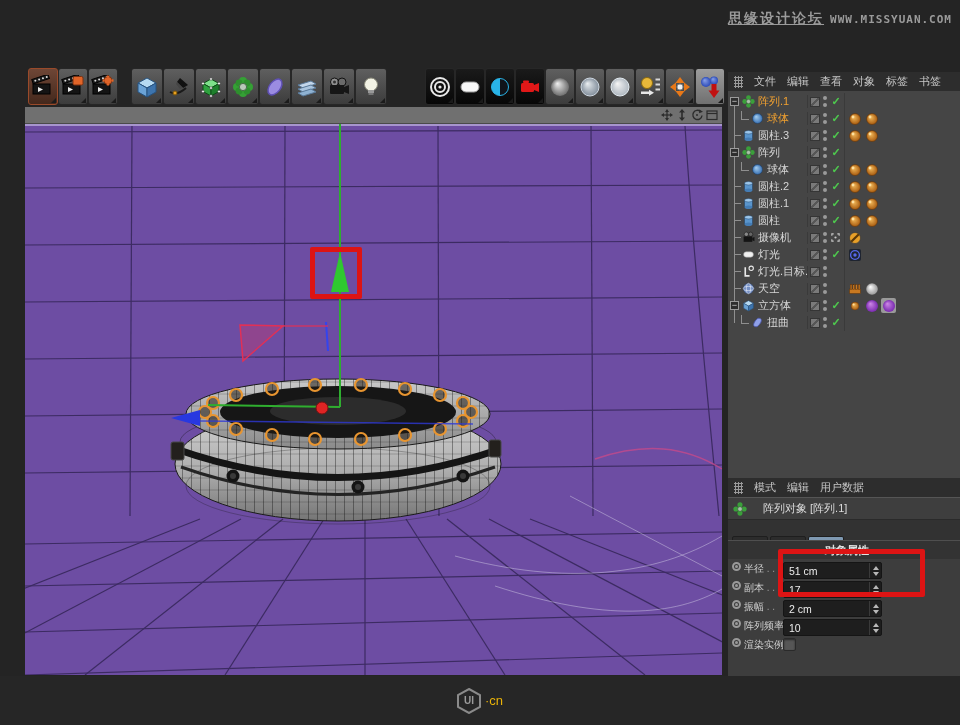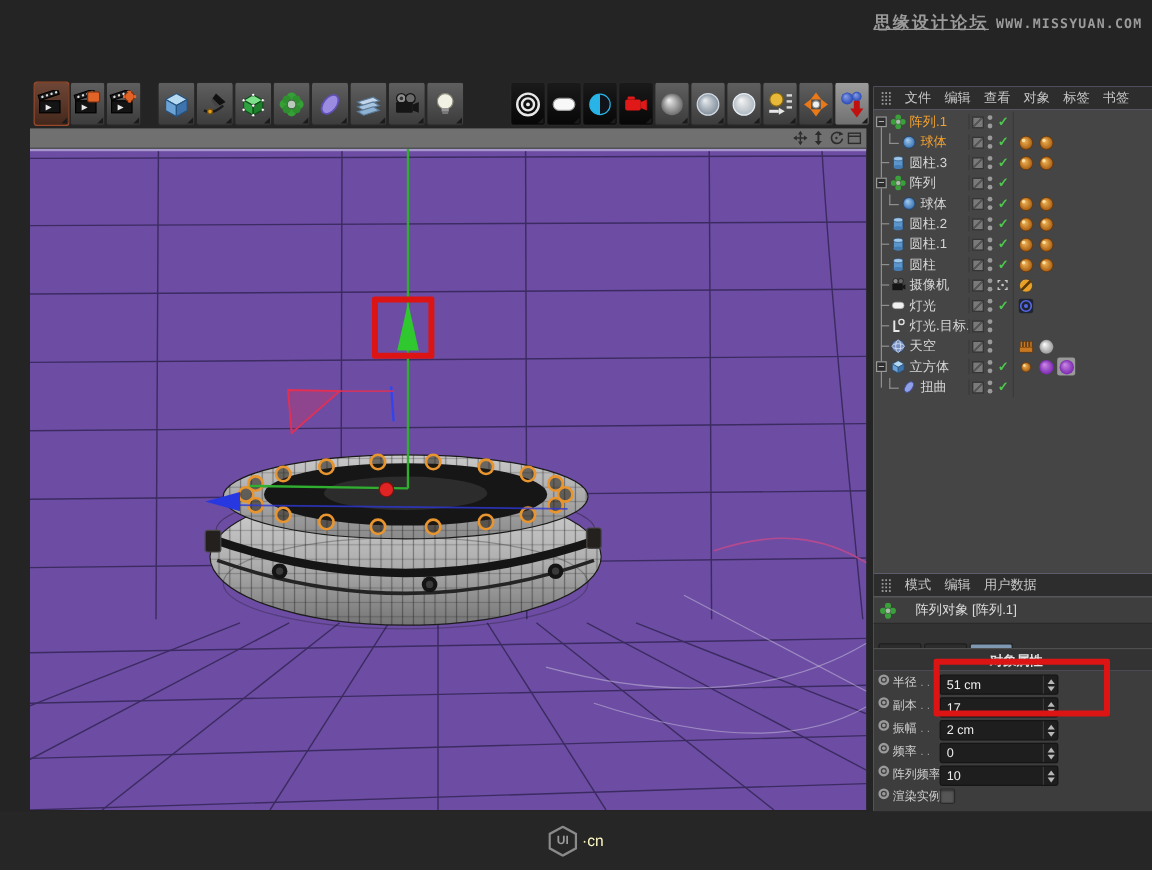--- a/index.html
+++ b/index.html
@@ -30,21 +30,21 @@
   .tbtn.pressed{background:linear-gradient(#9c9c9c,#707070);}
 
   
   .viewport{position:absolute;left:25px;top:107px;width:697px;height:569px;}
   .vp-header{height:17px;background:#707070;border-bottom:1px solid #4a4a4a;display:flex;
              justify-content:flex-end;align-items:center;gap:3px;padding-right:4px;box-sizing:border-box;}
   .vp-header svg{width:12px;height:12px;cursor:pointer;}
   .vp-canvas{display:block;width:697px;height:551px;}
 
   
-  .right-panel{position:absolute;left:728px;top:72px;width:232px;height:604px;background:#c4b5fd;
+  .right-panel{position:absolute;left:728px;top:72px;width:232px;height:604px;background:#ec4899;
                display:flex;flex-direction:column;box-sizing:border-box;}
   .panel-menu{height:19px;flex:0 0 19px;background:#2d2d2d;display:flex;align-items:center;
               font-size:11px;color:#c6c6c6;gap:11px;padding-left:6px;}
   .panel-menu .mitem{cursor:pointer;}
   .grip{width:9px;height:12px;margin-right:0px;flex:0 0 9px;
         background-image:radial-gradient(#9a9a9a 1px, transparent 1.1px);background-size:3px 3px;}
 
   .om-tree{flex:0 0 387px;position:relative;padding-top:2px;box-sizing:border-box;
            background:linear-gradient(#8f8f8f,#8f8f8f) 6px 10px / 1px 222px no-repeat,#454545;}
   .om-row{height:17px;display:flex;align-items:center;font-size:11px;color:#d6d6d6;cursor:pointer;}
@@ -101,21 +101,21 @@
   .checkbox{width:11px;height:11px;background:#565656;border:1px solid #2a2a2a;border-radius:2px;
             box-shadow:inset 0 1px 2px rgba(0,0,0,.55);cursor:pointer;}
 
   
   .bottom-bar{position:absolute;left:0;top:676px;width:960px;height:49px;background:#262626;
               display:flex;align-items:center;justify-content:center;gap:4px;}
   .hex{position:relative;width:24px;height:26px;}
   .hex svg{position:absolute;inset:0;}
   .hex span{position:absolute;inset:0;display:flex;align-items:center;justify-content:center;
             font-size:10px;font-weight:bold;color:#9a9a9a;}
-  .logo-suffix{color:#fef9c3;font-size:13px;}
+  .logo-suffix{color:#eab308;font-size:13px;}
 
   
   .annotation{position:absolute;border:5px solid #dd1414;border-radius:2px;pointer-events:none;z-index:50;}
   #ann-axis{left:310px;top:247px;width:42px;height:42px;}
   #ann-fields{left:778px;top:549px;width:137px;height:38px;}
 </style>
 </head>
 <body>
 
 <svg width="0" height="0" style="position:absolute" aria-hidden="true">
@@ -990,28 +990,20 @@
       <div class="am-row">
         <span class="kf"></span>
         <span class="am-label"><span>振幅</span> <span class="am-trail">. .</span></span>
         <span class="field">
             <span class="val">2 cm</span>
             <span class="stepper"></span>
           </span>
       </div>
       <div class="am-row">
         <span class="kf"></span>
-        <span class="am-label"><span>频率</span> <span class="am-trail">. .</span></span>
-        <span class="field">
-            <span class="val">0</span>
-            <span class="stepper"></span>
-          </span>
-      </div>
-      <div class="am-row">
-        <span class="kf"></span>
         <span class="am-label"><span>阵列频率</span></span>
         <span class="field">
             <span class="val">10</span>
             <span class="stepper"></span>
           </span>
       </div>
       <div class="am-row">
         <span class="kf"></span>
         <span class="am-label"><span>渲染实例</span></span>
         <span class="checkbox"></span>

